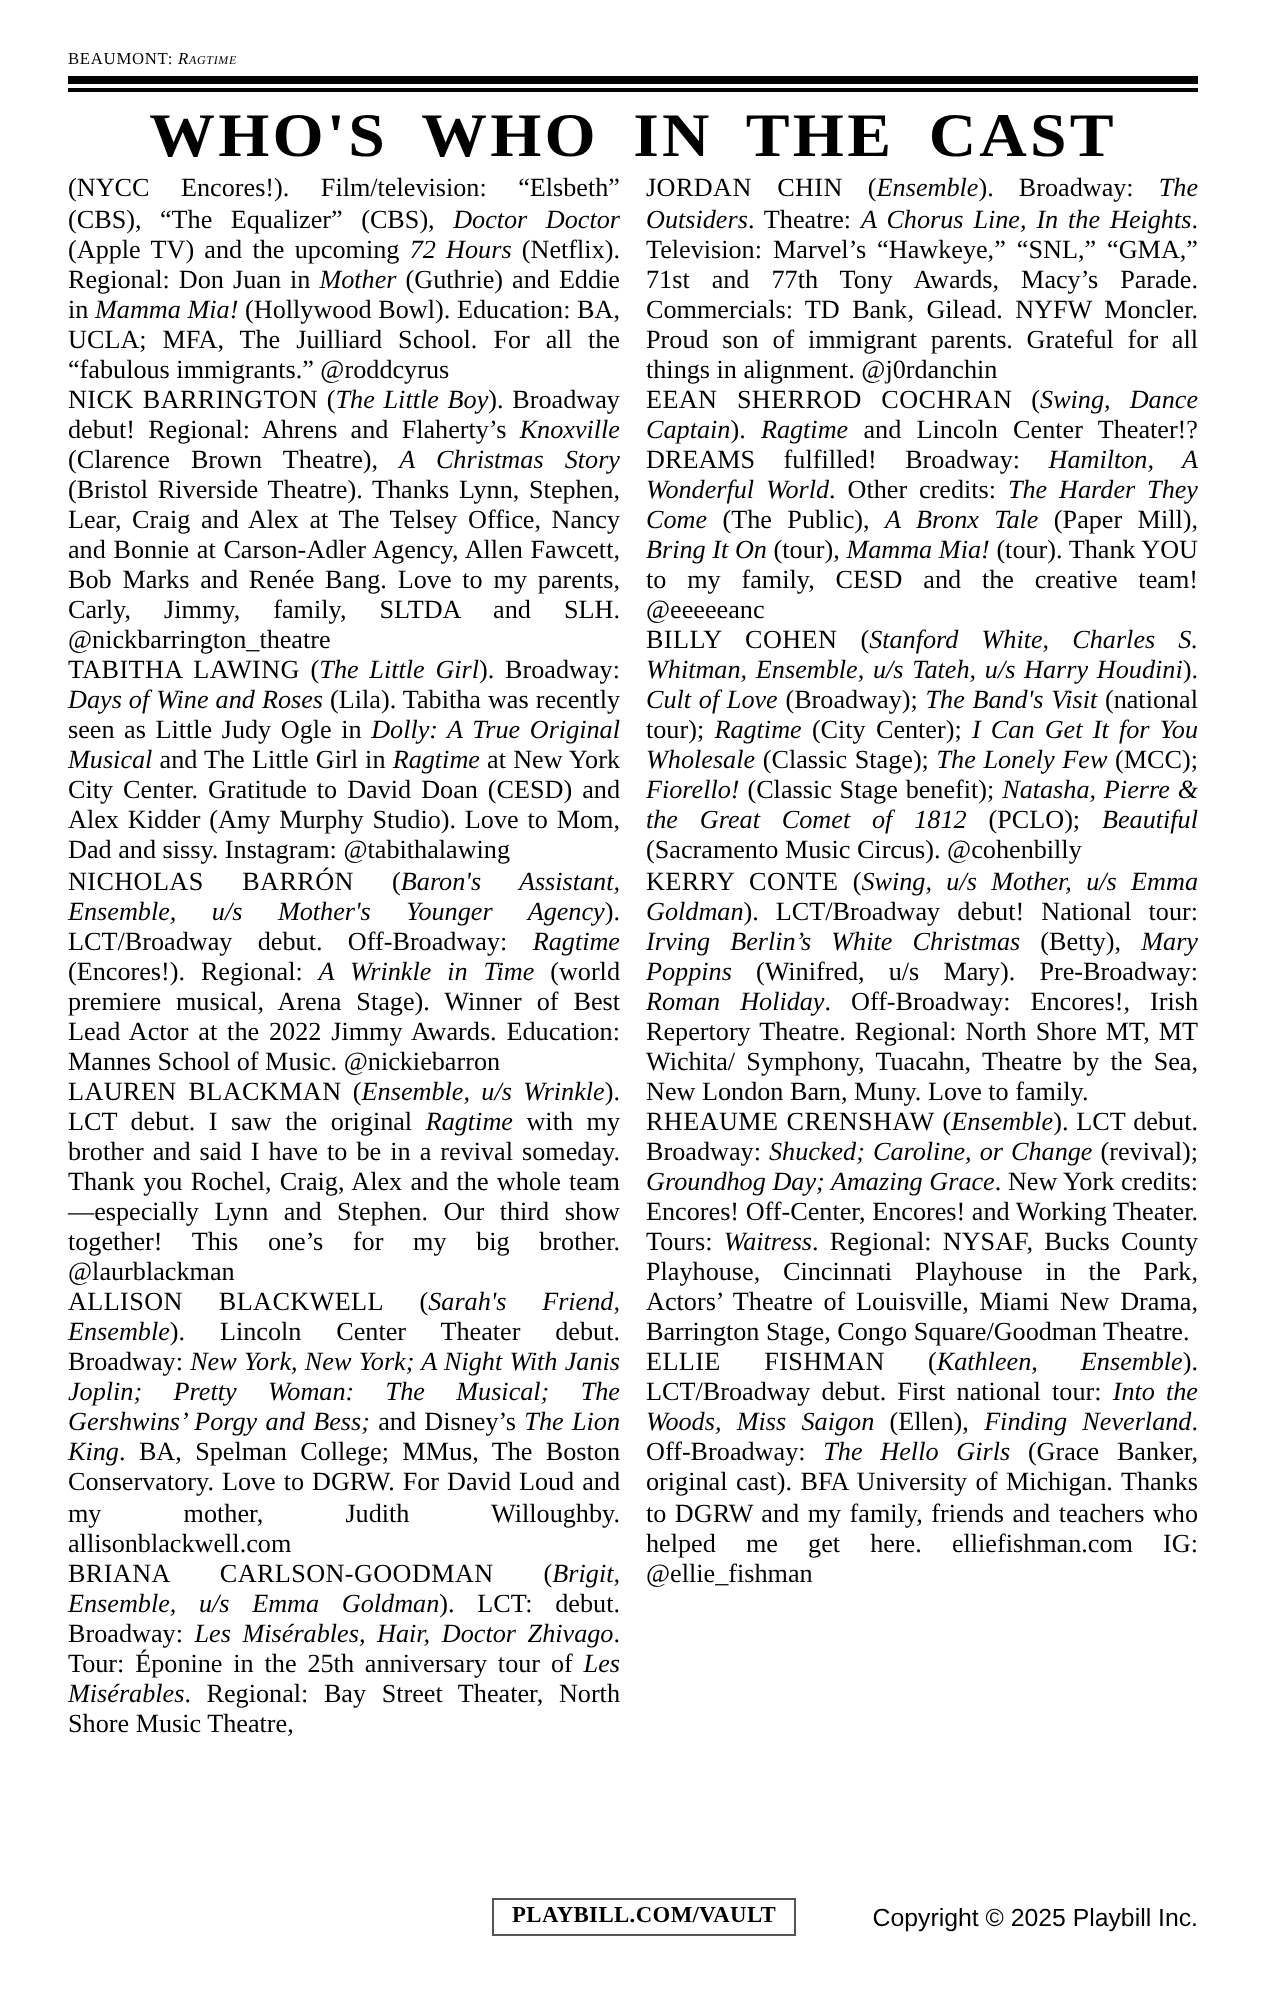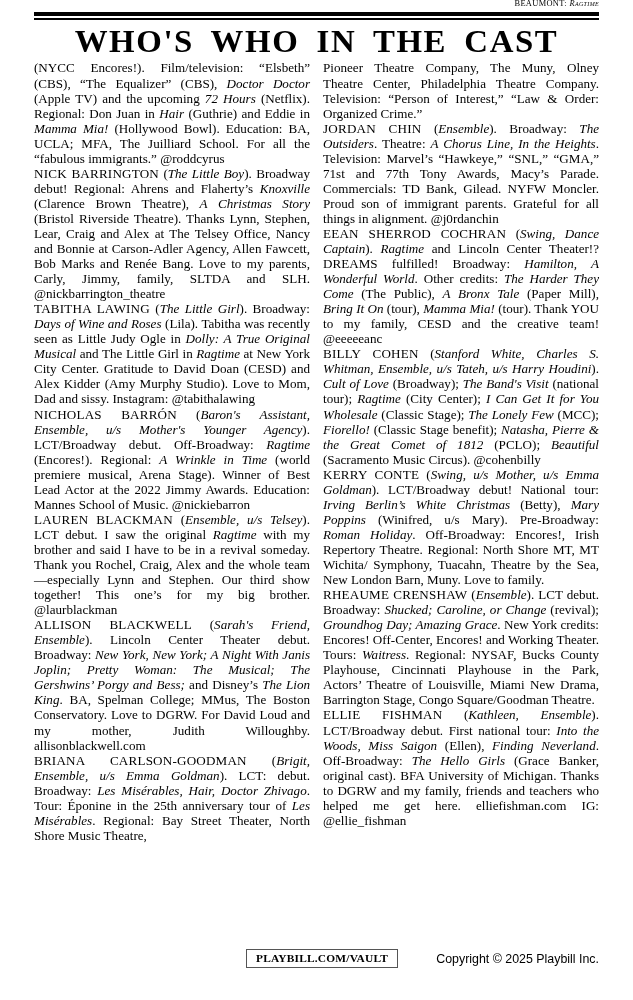--- a/index.html
+++ b/index.html
@@ -18,24 +18,25 @@
   .page {
     position: relative;
     width: 633px;
     height: 1000px;
     box-sizing: border-box;
     padding: 0 34px;
   }
 
   
   .running-head {
-    text-align: right;
+    text-align: left;
     font-size: 8.4px;
     letter-spacing: 0.35px;
     font-variant: small-caps;
+    padding-top: 26px;
     line-height: 1;
     white-space: nowrap;
   }
   .running-head .show {
     font-style: italic;
     font-variant: small-caps;
   }
 
   
   .rule-thick {
@@ -123,30 +124,29 @@
   </div>
 
   <div class="rule-thick"></div>
   <div class="rule-gap"></div>
   <div class="rule-thin"></div>
 
   <div class="section-title">WHO'S WHO IN THE CAST</div>
 
   <div class="columns">
     <div class="col" id="col-left">
-        <p class="bio">(NYCC Encores!). Film/television: “Elsbeth” (CBS), “The Equalizer” (CBS), <i>Doctor Doctor</i> (Apple TV) and the upcoming <i>72 Hours</i> (Netflix). Regional: Don Juan in <i>Hair</i> (Guthrie) and Eddie in <i>Mamma Mia!</i> (Hollywood Bowl). Education: BA, UCLA; MFA, The Juilliard School. For all the “fabulous immigrants.” @roddcyrus</p>
+        <p class="bio">(NYCC Encores!). Film/television: “Elsbeth” (CBS), “The Equalizer” (CBS), <i>Doctor Doctor</i> (Apple TV) and the upcoming <i>72 Hours</i> (Netflix). Regional: Don Juan in <i>Mother</i> (Guthrie) and Eddie in <i>Mamma Mia!</i> (Hollywood Bowl). Education: BA, UCLA; MFA, The Juilliard School. For all the “fabulous immigrants.” @roddcyrus</p>
         <p class="bio"><span class="name">NICK BARRINGTON</span> (<i>The Little Boy</i>). Broadway debut! Regional: Ahrens and Flaherty’s <i>Knoxville</i> (Clarence Brown Theatre), <i>A Christmas Story</i> (Bristol Riverside Theatre). Thanks Lynn, Stephen, Lear, Craig and Alex at The Telsey Office, Nancy and Bonnie at Carson-Adler Agency, Allen Fawcett, Bob Marks and Renée Bang. Love to my parents, Carly, Jimmy, family, SLTDA and SLH. @nickbarrington_theatre</p>
         <p class="bio"><span class="name">TABITHA LAWING</span> (<i>The Little Girl</i>). Broadway: <i>Days of Wine and Roses</i> (Lila). Tabitha was recently seen as Little Judy Ogle in <i>Dolly: A True Original Musical</i> and The Little Girl in <i>Ragtime</i> at New York City Center. Gratitude to David Doan (CESD) and Alex Kidder (Amy Murphy Studio). Love to Mom, Dad and sissy. Instagram: @tabithalawing</p>
         <p class="bio"><span class="name">NICHOLAS BARRÓN</span> (<i>Baron's Assistant, Ensemble, u/s Mother's Younger Agency</i>). LCT/Broadway debut. Off-Broadway: <i>Ragtime</i> (Encores!). Regional: <i>A Wrinkle in Time</i> (world premiere musical, Arena Stage). Winner of Best Lead Actor at the 2022 Jimmy Awards. Education: Mannes School of Music. @nickiebarron</p>
-        <p class="bio"><span class="name">LAUREN BLACKMAN</span> (<i>Ensemble, u/s Telsey</i>). LCT debut. I saw the original <i>Ragtime</i> with my brother and said I have to be in a revival someday. Thank you Rochel, Craig, Alex and the whole team—especially Lynn and Stephen. Our third show together! This one’s for my big brother. @laurblackman</p>
+        <p class="bio"><span class="name">LAUREN BLACKMAN</span> (<i>Ensemble, u/s Wrinkle</i>). LCT debut. I saw the original <i>Ragtime</i> with my brother and said I have to be in a revival someday. Thank you Rochel, Craig, Alex and the whole team—especially Lynn and Stephen. Our third show together! This one’s for my big brother. @laurblackman</p>
         <p class="bio"><span class="name">ALLISON BLACKWELL</span> (<i>Sarah's Friend, Ensemble</i>). Lincoln Center Theater debut. Broadway: <i>New York, New York; A Night With Janis Joplin; Pretty Woman: The Musical; The Gershwins’ Porgy and Bess;</i> and Disney’s <i>The Lion King</i>. BA, Spelman College; MMus, The Boston Conservatory. Love to DGRW. For David Loud and my mother, Judith Willoughby. allisonblackwell.com</p>
         <p class="bio"><span class="name">BRIANA CARLSON-GOODMAN</span> (<i>Brigit, Ensemble, u/s Emma Goldman</i>). LCT: debut. Broadway: <i>Les Misérables, Hair, Doctor Zhivago</i>. Tour: Éponine in the 25th anniversary tour of <i>Les Misérables</i>. Regional: Bay Street Theater, North Shore Music Theatre,</p>
       </div>
     <div class="col" id="col-right">
-        <p class="bio">Pioneer Theatre Company, The Muny, Olney Theatre Center, Philadelphia Theatre Company. Television: “Person of Interest,” “Law &amp; Order: Organized Crime.”</p>
         <p class="bio"><span class="name">JORDAN CHIN</span> (<i>Ensemble</i>). Broadway: <i>The Outsiders</i>. Theatre: <i>A Chorus Line, In the Heights</i>. Television: Marvel’s “Hawkeye,” “SNL,” “GMA,” 71st and 77th Tony Awards, Macy’s Parade. Commercials: TD Bank, Gilead. NYFW Moncler. Proud son of immigrant parents. Grateful for all things in alignment. @j0rdanchin</p>
         <p class="bio"><span class="name">EEAN SHERROD COCHRAN</span> (<i>Swing, Dance Captain</i>). <i>Ragtime</i> and Lincoln Center Theater!? DREAMS fulfilled! Broadway: <i>Hamilton, A Wonderful World</i>. Other credits: <i>The Harder They Come</i> (The Public), <i>A Bronx Tale</i> (Paper Mill), <i>Bring It On</i> (tour), <i>Mamma Mia!</i> (tour). Thank YOU to my family, CESD and the creative team! @eeeeeanc</p>
         <p class="bio"><span class="name">BILLY COHEN</span> (<i>Stanford White, Charles S. Whitman, Ensemble, u/s Tateh, u/s Harry Houdini</i>). <i>Cult of Love</i> (Broadway); <i>The Band's Visit</i> (national tour); <i>Ragtime</i> (City Center); <i>I Can Get It for You Wholesale</i> (Classic Stage); <i>The Lonely Few</i> (MCC); <i>Fiorello!</i> (Classic Stage benefit); <i>Natasha, Pierre &amp; the Great Comet of 1812</i> (PCLO); <i>Beautiful</i> (Sacramento Music Circus). @cohenbilly</p>
         <p class="bio"><span class="name">KERRY CONTE</span> (<i>Swing, u/s Mother, u/s Emma Goldman</i>). LCT/Broadway debut! National tour: <i>Irving Berlin’s White Christmas</i> (Betty), <i>Mary Poppins</i> (Winifred, u/s Mary). Pre-Broadway: <i>Roman Holiday</i>. Off-Broadway: Encores!, Irish Repertory Theatre. Regional: North Shore MT, MT Wichita/ Symphony, Tuacahn, Theatre by the Sea, New London Barn, Muny. Love to family.</p>
         <p class="bio"><span class="name">RHEAUME CRENSHAW</span> (<i>Ensemble</i>). LCT debut. Broadway: <i>Shucked; Caroline, or Change</i> (revival); <i>Groundhog Day; Amazing Grace</i>. New York credits: Encores! Off-Center, Encores! and Working Theater. Tours: <i>Waitress</i>. Regional: NYSAF, Bucks County Playhouse, Cincinnati Playhouse in the Park, Actors’ Theatre of Louisville, Miami New Drama, Barrington Stage, Congo Square/Goodman Theatre.</p>
         <p class="bio"><span class="name">ELLIE FISHMAN</span> (<i>Kathleen, Ensemble</i>). LCT/Broadway debut. First national tour: <i>Into the Woods, Miss Saigon</i> (Ellen), <i>Finding Neverland</i>. Off-Broadway: <i>The Hello Girls</i> (Grace Banker, original cast). BFA University of Michigan. Thanks to DGRW and my family, friends and teachers who helped me get here. elliefishman.com IG: @ellie_fishman</p>
       </div>
   </div>
 
   <div class="vault">PLAYBILL.COM/VAULT</div>

